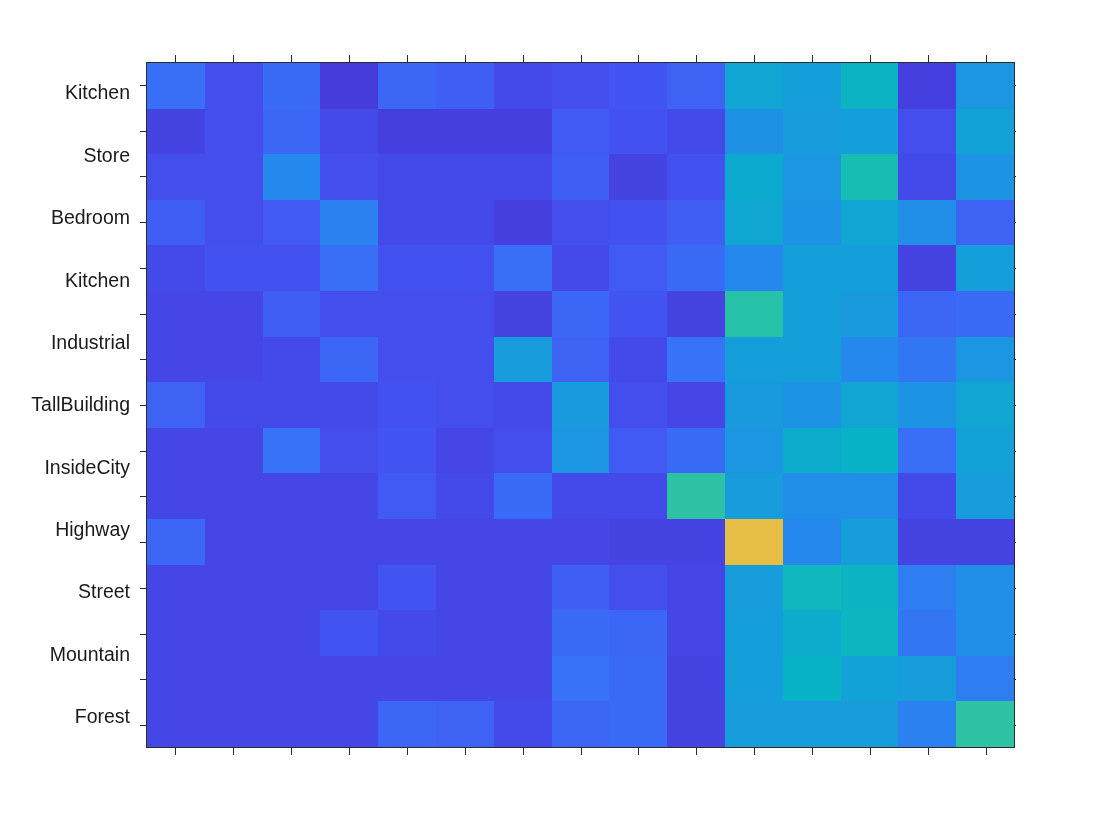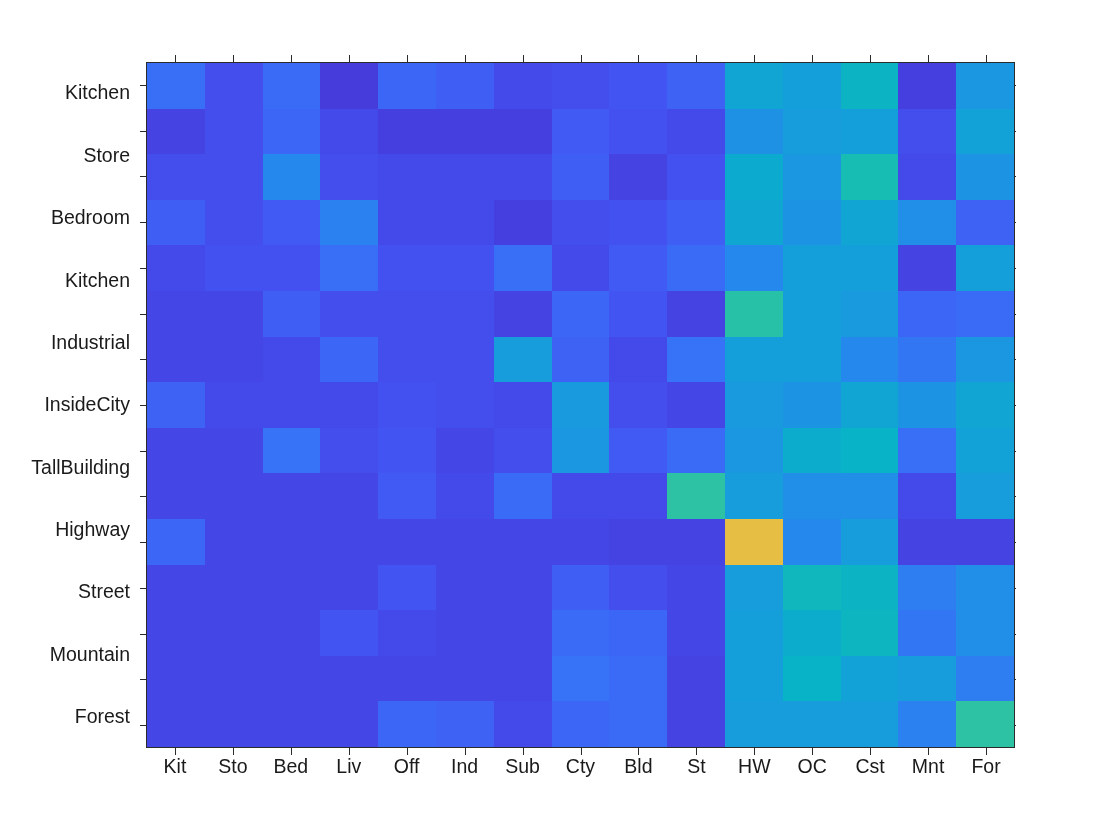--- a/index.html
+++ b/index.html
@@ -119,22 +119,22 @@
 <body>
 
 <div id="figure">
 
   <div id="y-axis-labels">
       <div class="y-tick-label">Kitchen</div>
       <div class="y-tick-label">Store</div>
       <div class="y-tick-label">Bedroom</div>
       <div class="y-tick-label">Kitchen</div>
       <div class="y-tick-label">Industrial</div>
+      <div class="y-tick-label">TallBuilding</div>
       <div class="y-tick-label">InsideCity</div>
-      <div class="y-tick-label">TallBuilding</div>
       <div class="y-tick-label">Highway</div>
       <div class="y-tick-label">Street</div>
       <div class="y-tick-label">Mountain</div>
       <div class="y-tick-label">Forest</div>
     </div>
 
   <div id="y-ticks">
       <div class="tick-y" style="top: 84.8667px;"></div>
       <div class="tick-y-right" style="top: 84.8667px;"></div>
       <div class="tick-y" style="top: 130.6px;"></div>
@@ -423,31 +423,14 @@
       <div class="tick-x" style="left: 812.233px;"></div>
       <div class="tick-x-top" style="left: 812.233px;"></div>
       <div class="tick-x" style="left: 870.167px;"></div>
       <div class="tick-x-top" style="left: 870.167px;"></div>
       <div class="tick-x" style="left: 928.1px;"></div>
       <div class="tick-x-top" style="left: 928.1px;"></div>
       <div class="tick-x" style="left: 986.033px;"></div>
       <div class="tick-x-top" style="left: 986.033px;"></div>
     </div>
 
-  <div id="x-axis-labels">
-      <div class="x-tick-label">Kit</div>
-      <div class="x-tick-label">Sto</div>
-      <div class="x-tick-label">Bed</div>
-      <div class="x-tick-label">Liv</div>
-      <div class="x-tick-label">Off</div>
-      <div class="x-tick-label">Ind</div>
-      <div class="x-tick-label">Sub</div>
-      <div class="x-tick-label">Cty</div>
-      <div class="x-tick-label">Bld</div>
-      <div class="x-tick-label">St</div>
-      <div class="x-tick-label">HW</div>
-      <div class="x-tick-label">OC</div>
-      <div class="x-tick-label">Cst</div>
-      <div class="x-tick-label">Mnt</div>
-      <div class="x-tick-label">For</div>
-    </div>
 
 </div>
 
 </body></html>

